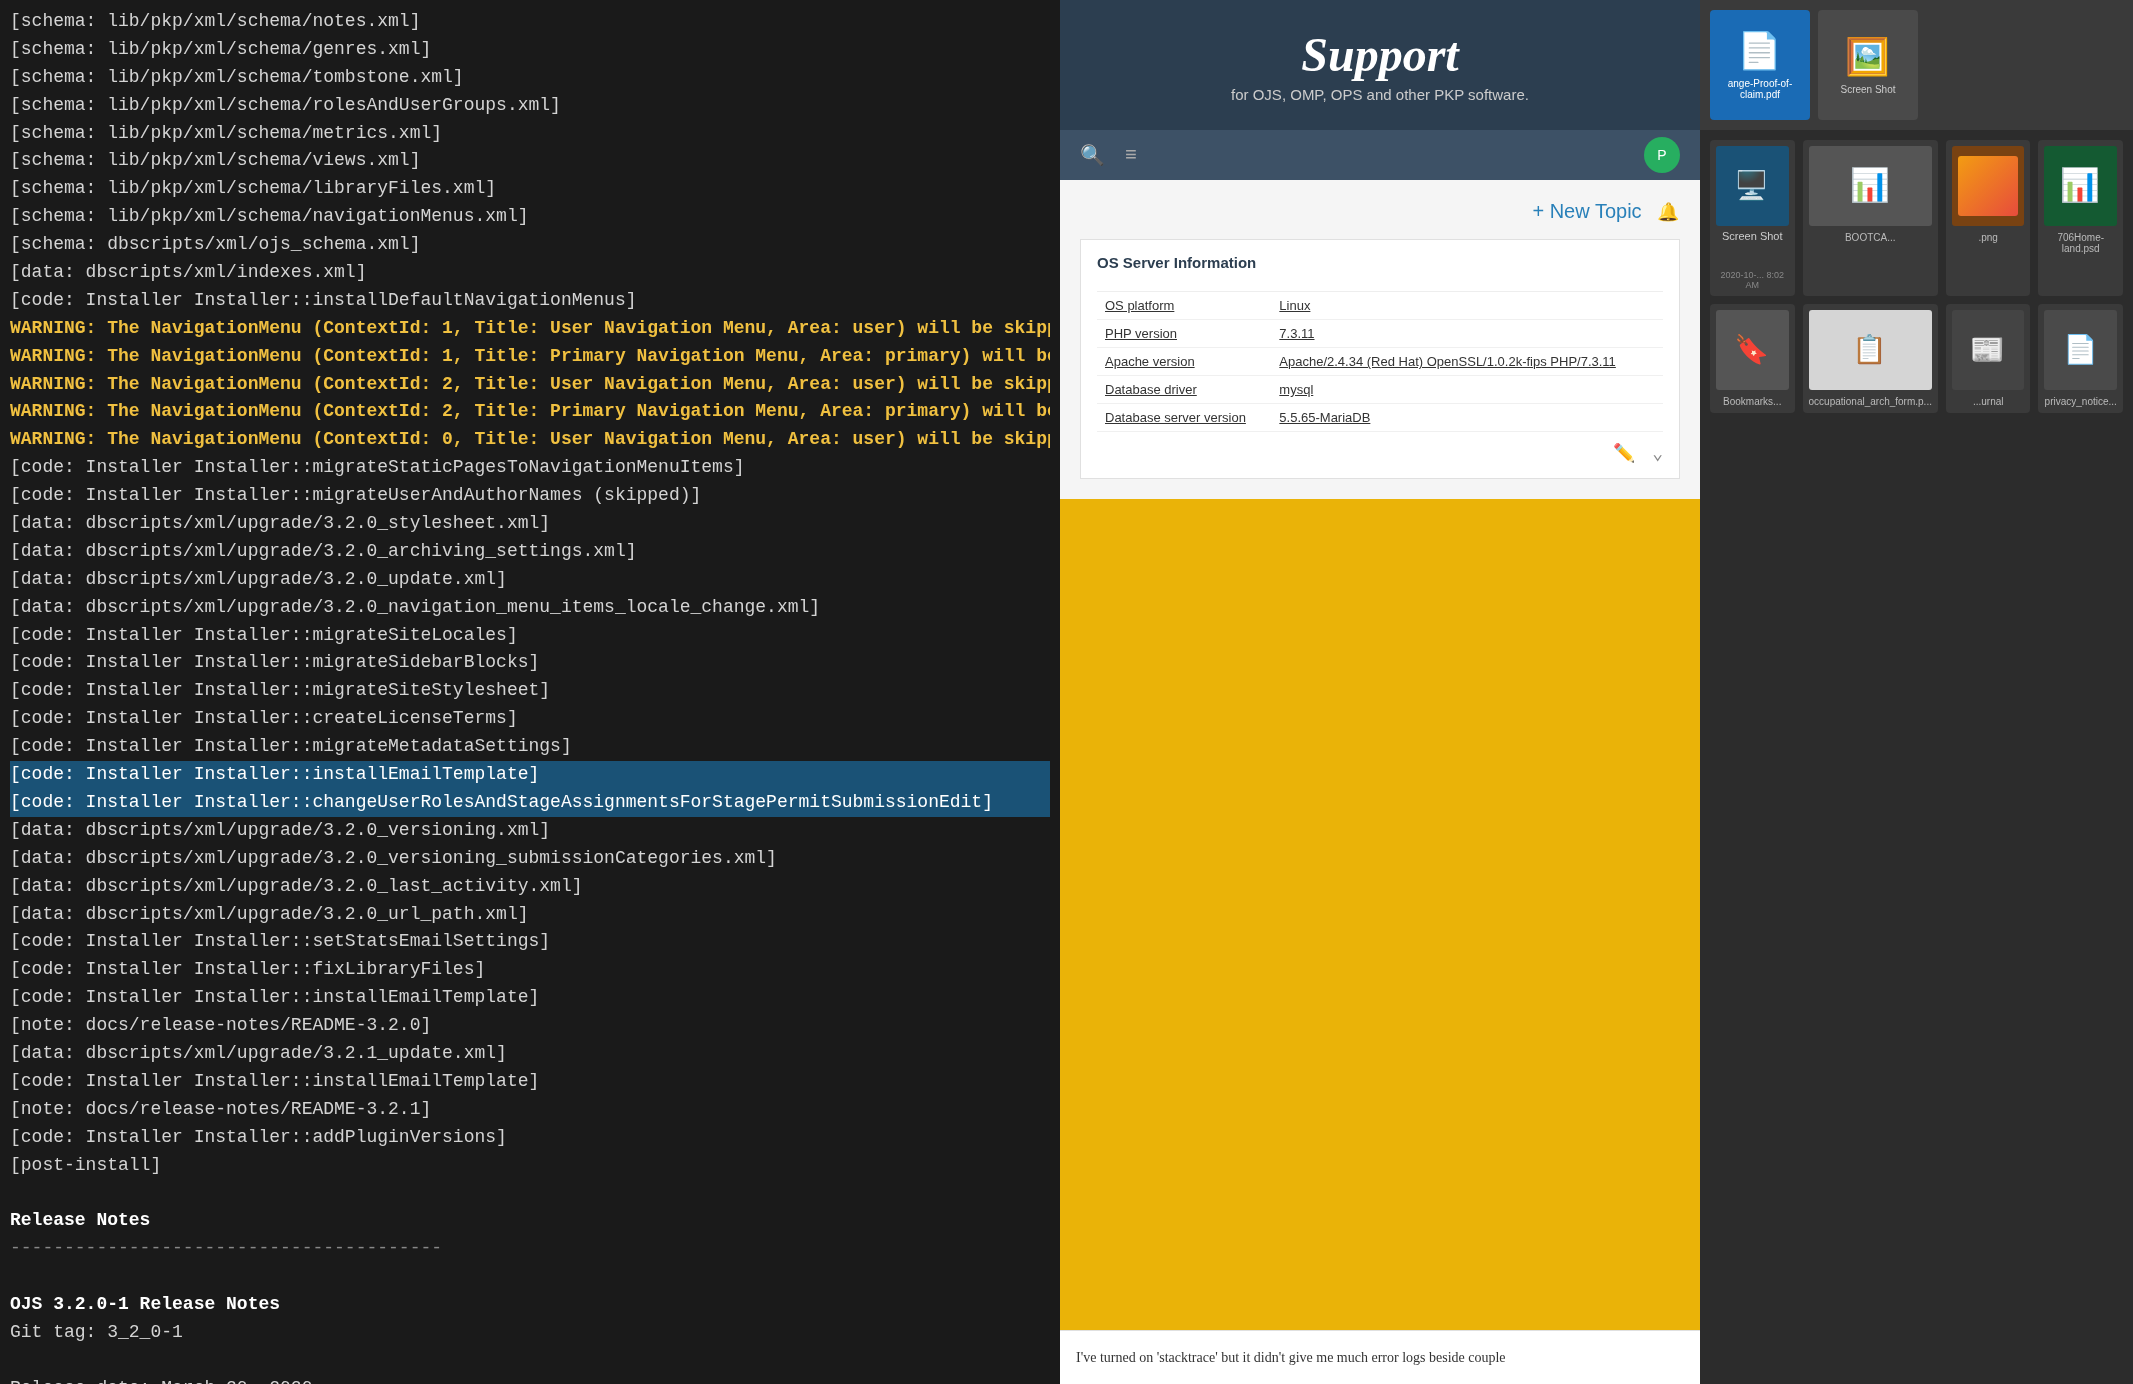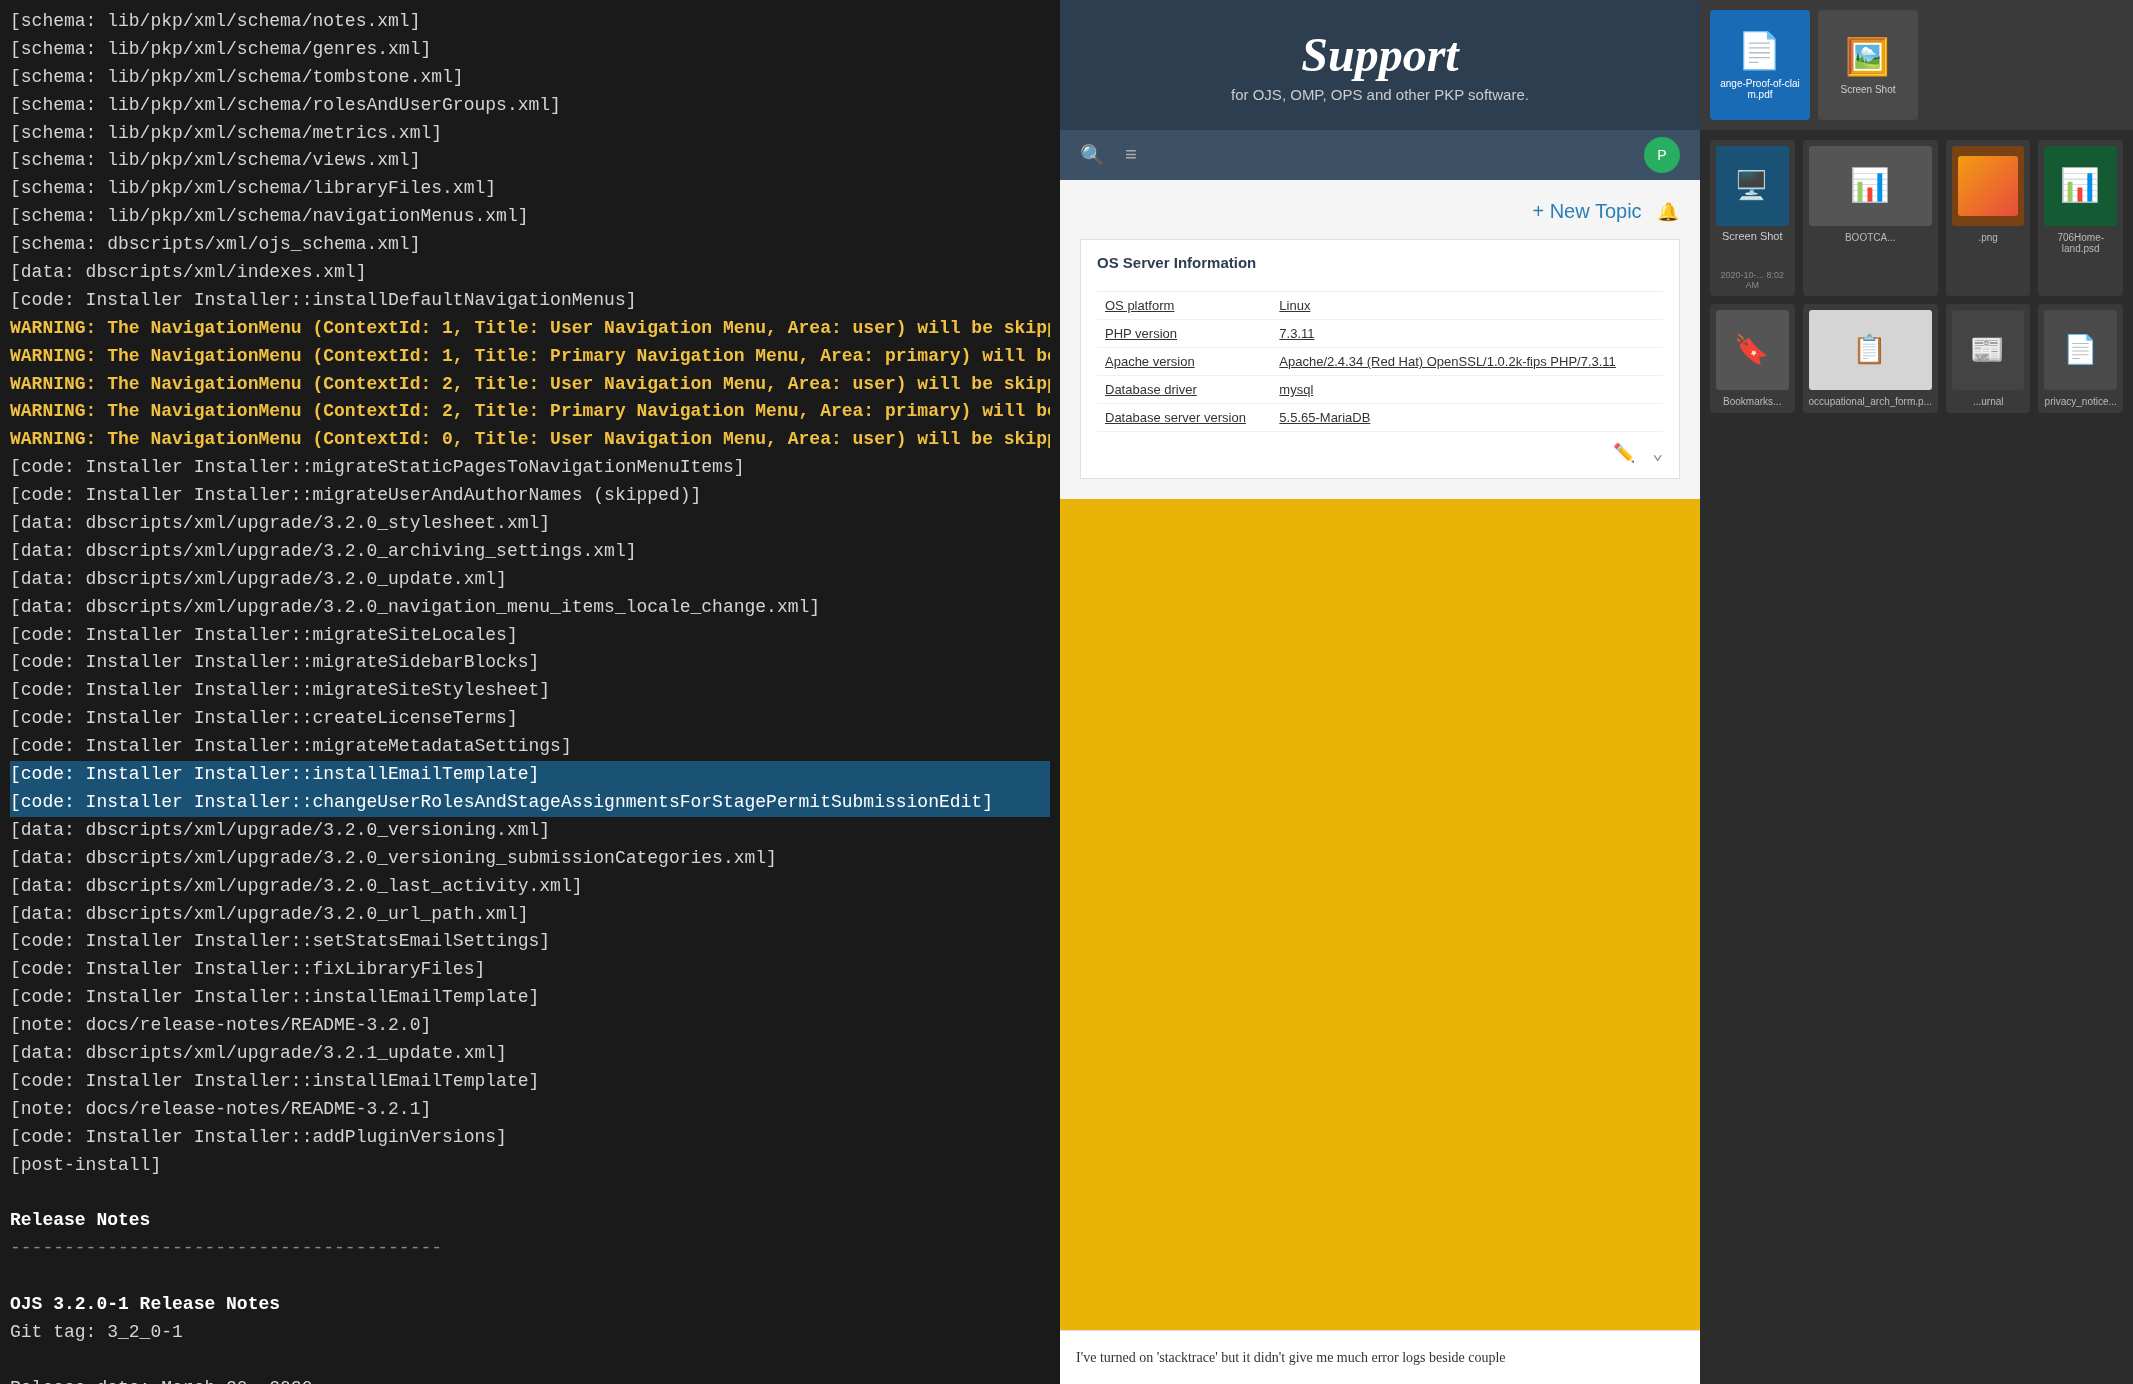--- a/index.html
+++ b/index.html
@@ -259,21 +259,21 @@
     .file-icon {
       font-size: 36px;
       margin-bottom: 4px;
     }
 
     .file-name {
       color: #ccc;
       font-size: 10px;
       font-family: Arial, sans-serif;
       text-align: center;
-      padding: 0 8px;
+      padding: 0 16px;
       word-break: break-all;
     }
 
     .file-name-white {
       color: #fff;
     }
 
     .thumbnails-grid {
       display: grid;
       grid-template-columns: repeat(4, 1fr);

